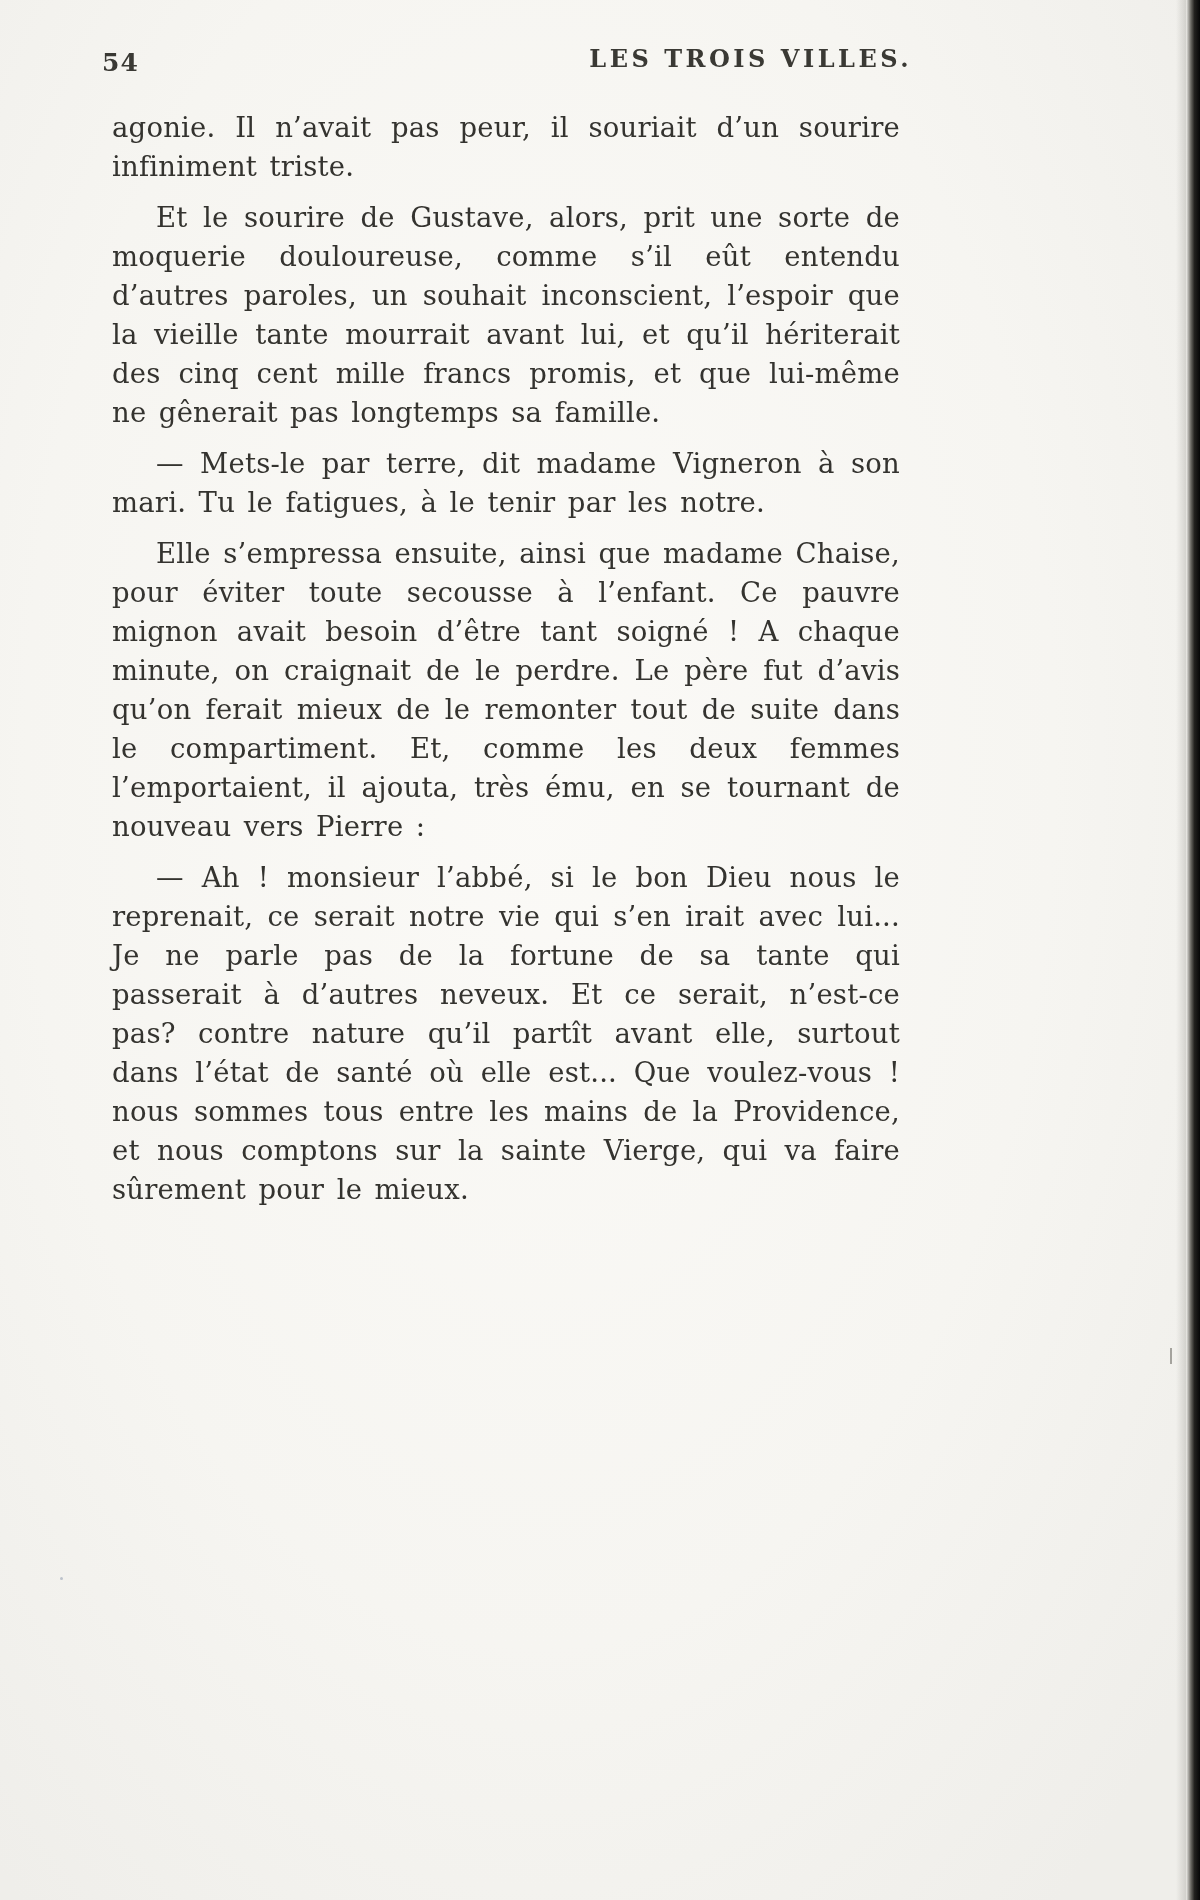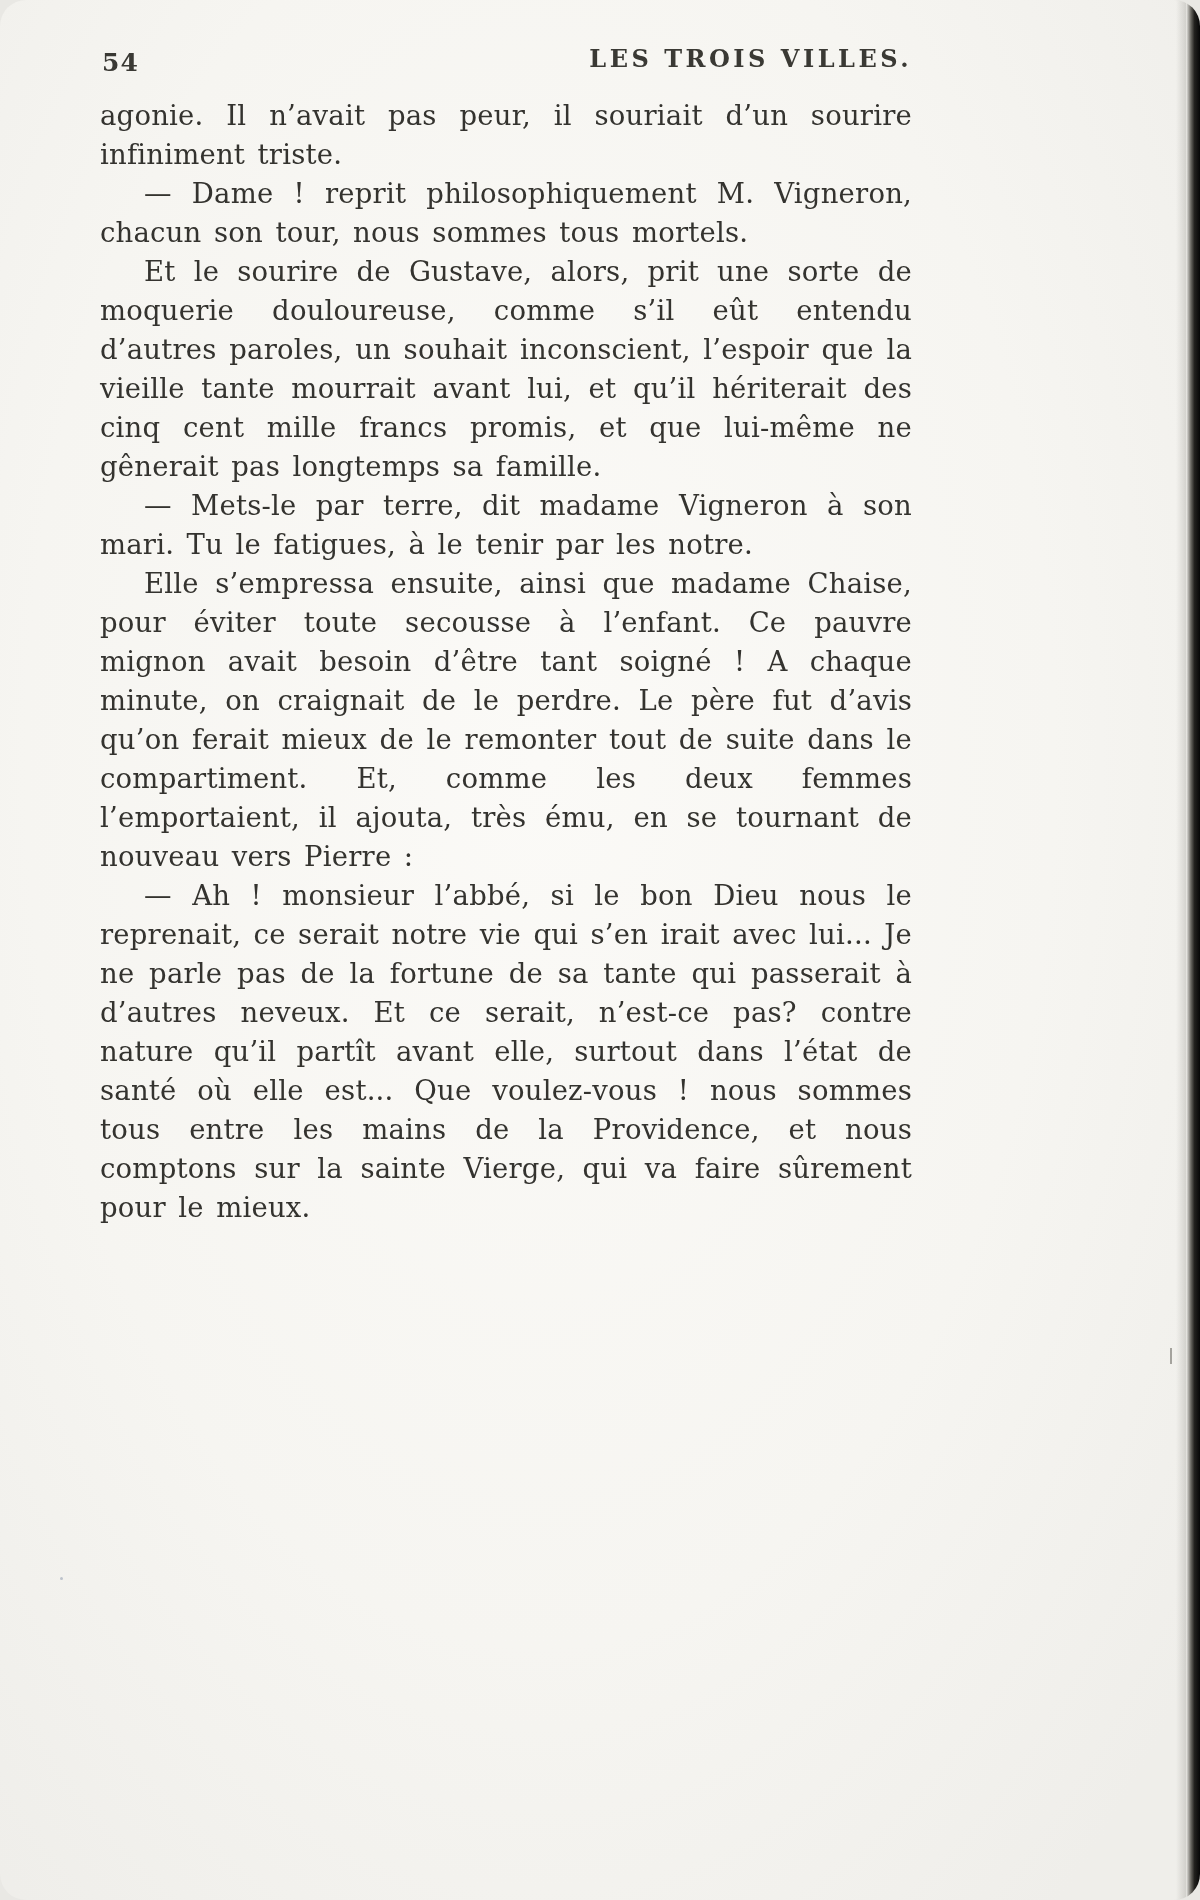--- a/index.html
+++ b/index.html
@@ -10,21 +10,20 @@
   .page {
     position: relative;
     width: 1200px;
     height: 1900px;
     background:
       radial-gradient(ellipse at 45% 40%, #fbfaf7 0%, #f6f5f1 55%, #efeeea 90%),
       #f6f5f1;
     overflow: hidden;
     font-family: "DejaVu Serif", "Liberation Serif", serif;
     color: #33322e;
-    border-radius: 26px;
   }
   
   .edge {
     position: absolute;
     top: 0;
     right: 0;
     width: 14px;
     height: 100%;
     background: linear-gradient(to right, rgba(60,58,54,0) 0%, #6b6963 35%, #22211e 60%, #060606 100%);
   }
@@ -60,21 +59,21 @@
     letter-spacing: 3.5px;
     color: #3a3934;
   }
   .body-text {
     position: absolute;
     top: 96px;
     left: 100px;
     width: 812px;
   }
   .body-text p {
-    margin: 0;
+    margin: 12px;
     font-size: 27.5px;
     line-height: 39px;
     text-align: justify;
     word-spacing: 3.5px;
     letter-spacing: 0.2px;
     color: #34332f;
   }
   .body-text p.indent {
     text-indent: 44px;
   }
@@ -105,21 +104,20 @@
 
 <div class="page">
 
   <div class="header">
     <span class="pagenum">54</span>
     <span class="runhead">LES TROIS VILLES.</span>
   </div>
 
   <div class="body-text">
     <p class="noindent">agonie. Il n’avait pas peur, il souriait d’un sourire infiniment triste.</p>
-    <p class="indent">— Dame ! reprit philosophiquement M. Vigneron, chacun son tour, nous sommes tous mortels.</p>
     <p class="indent">Et le sourire de Gustave, alors, prit une sorte de moquerie douloureuse, comme s’il eût entendu d’autres paroles, un souhait inconscient, l’espoir que la vieille tante mourrait avant lui, et qu’il hériterait des cinq cent mille francs promis, et que lui-même ne gênerait pas longtemps sa famille.</p>
     <p class="indent">— Mets-le par terre, dit madame Vigneron à son mari. Tu le fatigues, à le tenir par les notre.</p>
     <p class="indent">Elle s’empressa ensuite, ainsi que madame Chaise, pour éviter toute secousse à l’enfant. Ce pauvre mignon avait besoin d’être tant soigné ! A chaque minute, on craignait de le perdre. Le père fut d’avis qu’on ferait mieux de le remonter tout de suite dans le compartiment. Et, comme les deux femmes l’emportaient, il ajouta, très ému, en se tournant de nouveau vers Pierre :</p>
     <p class="indent">— Ah ! monsieur l’abbé, si le bon Dieu nous le reprenait, ce serait notre vie qui s’en irait avec lui... Je ne parle pas de la fortune de sa tante qui passerait à d’autres neveux. Et ce serait, n’est-ce pas? contre nature qu’il partît avant elle, surtout dans l’état de santé où elle est... Que voulez-vous ! nous sommes tous entre les mains de la Providence, et nous comptons sur la sainte Vierge, qui va faire sûrement pour le mieux.</p>
   </div>
 
   <div class="mark-1"></div>
   <div class="mark-2"></div>
 
   <div class="edge-soft"></div>

